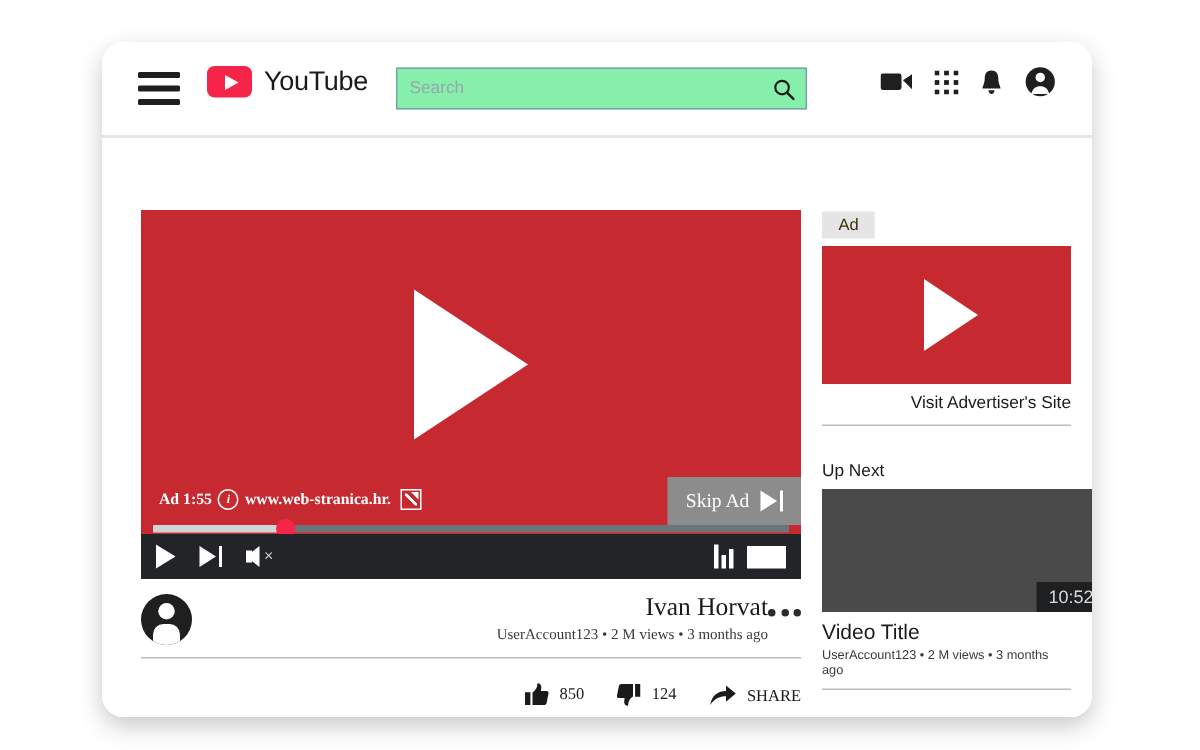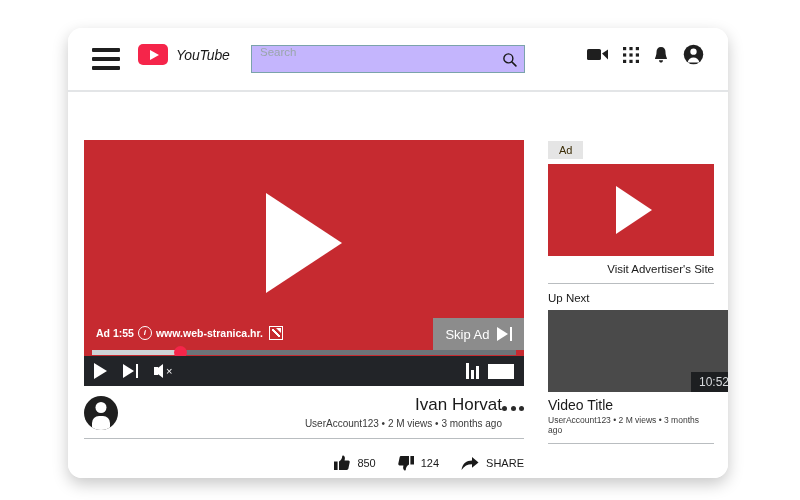--- a/index.html
+++ b/index.html
@@ -80,36 +80,35 @@
     justify-content: center;
   }
   .yt-badge .tri {
     width: 0; height: 0;
     border-left: 9px solid #ffffff;
     border-top: 5.5px solid transparent;
     border-bottom: 5.5px solid transparent;
     margin-left: 2px;
   }
   .brand-text {
-    font-size: 14px;
+    font-size: 18px;
     color: #1a1a1a;
     letter-spacing: -0.2px;
-    font-style: italic;
   }
 
   .searchbox {
     position: absolute;
-    left: 183px;
+    left: 196px;
     top: 17px;
     width: 272px;
     height: 26px;
     border: 1px solid #7ba3ab;
-    background: #c4b5fd;
-    display: flex;
-    align-items: flex-start;
+    background: #86efac;
+    display: flex;
+    align-items: center;
   }
   .searchbox .field {
     flex: 1;
     border: none;
     outline: none;
     background: transparent;
     font-family: "Liberation Sans", sans-serif;
     font-size: 11.5px;
     color: #3d3d3d;
     padding: 0 8px;
@@ -140,23 +139,24 @@
     left: 0;
     top: 64px;
     width: 660px;
     height: 386px;
     background: #ffffff;
   }
 
   
   .player-col {
     position: absolute;
-    left: 16px;
+    left: 26px;
     top: 48px;
     width: 440px;
+    font-family: Liberation Serif, serif;
   }
 
   .player {
     position: relative;
     width: 440px;
     height: 246px;
     background: #c62a30;
     overflow: hidden;
   }
 
@@ -397,21 +397,21 @@
   }
   .more-dots i {
     width: 5px; height: 5px;
     border-radius: 50%;
     background: #2b2b2b;
     display: block;
   }
 
   .actions {
     display: flex;
-    align-items: center;
+    align-items: flex-end;
     justify-content: flex-end;
     gap: 22px;
     padding-top: 16px;
   }
   .action {
     display: flex;
     align-items: center;
     gap: 7px;
     cursor: pointer;
     font-size: 11px;
@@ -454,20 +454,21 @@
     color: #1a1a1a;
     padding: 7px 0 8px 0;
     border-bottom: 1.5px solid #b9bdc0;
     cursor: pointer;
     text-align: right;
   }
   .upnext-label {
     font-size: 11.5px;
     color: #1a1a1a;
     padding: 8px 0 6px 0;
+    margin-top: 16px;
   }
   .next-thumb {
     position: relative;
     width: 166px;
     height: 82px;
     background: #4a4a4a;
     cursor: pointer;
     padding-left: 23px;
   }
   .duration {

